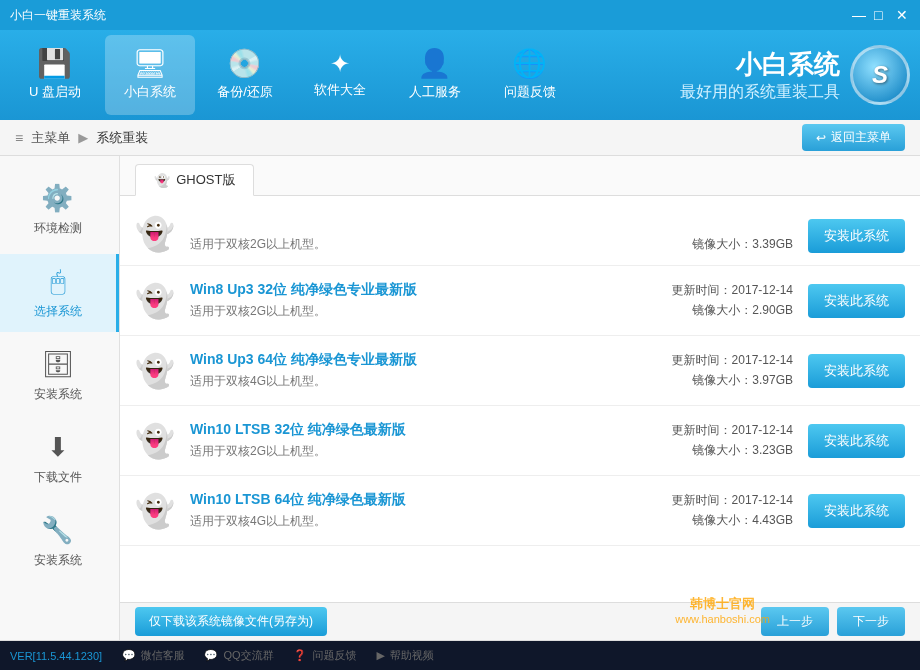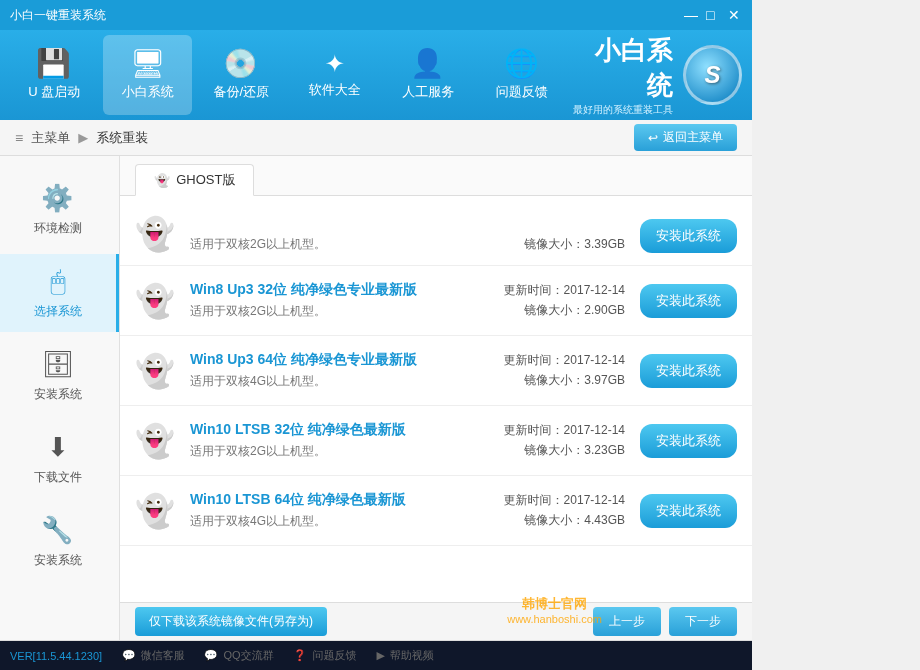--- a/index.html
+++ b/index.html
@@ -48,21 +48,21 @@
     
     .brand {
       margin-left: auto;
       display: flex;
       align-items: center;
       gap: 10px;
       color: white;
     }
     .brand-text { text-align: right; }
     .brand-name { font-size: 26px; font-weight: bold; color: white; }
-    .brand-slogan { font-size: 10px; color: #d0f0ff; }
+    .brand-slogan { font-size: 16px; color: #d0f0ff; }
     .brand-logo {
       width: 60px; height: 60px;
       border-radius: 50%;
       background: radial-gradient(circle at 40% 35%, #90e0ff, #0077bb);
       display: flex; align-items: center; justify-content: center;
       font-size: 22px; color: white; font-weight: bold;
       border: 3px solid rgba(255,255,255,0.5);
     }
 
     
@@ -183,21 +183,21 @@
     .system-info { flex: 1; }
     .system-name { color: #1a96d4; font-size: 14px; font-weight: bold; margin-bottom: 4px; cursor: pointer; }
     .system-desc { color: #777; font-size: 12px; }
     .system-meta { text-align: right; flex-shrink: 0; min-width: 140px; }
     .meta-update { color: #555; font-size: 12px; margin-bottom: 3px; }
     .meta-size { color: #555; font-size: 12px; }
     .install-btn {
       background: linear-gradient(180deg, #4dc8f0, #1a9cd8);
       color: white;
       border: none;
-      border-radius: 12px;
+      border-radius: 4px;
       padding: 8px 16px;
       font-size: 13px;
       cursor: pointer;
       flex-shrink: 0;
       min-width: 90px;
     }
 
     
     .system-list::-webkit-scrollbar { width: 8px; }
     .system-list::-webkit-scrollbar-track { background: #f0f0f0; }
@@ -257,21 +257,21 @@
       font-size: 12px;
       pointer-events: none;
       text-align: center;
     }
     .watermark-line1 { font-size: 13px; font-weight: bold; }
     .watermark-line2 { font-size: 11px; }
   </style>
 </head>
 <body>
 
-<div style="position:relative; width:752px; height:670px; overflow:hidden;">
+<div style="position:relative; width:920px; height:670px; overflow:hidden;">
 
   <div class="title-bar">
     <span>小白一键重装系统</span>
     <div class="title-bar-controls">
       <span class="title-btn">—</span>
       <span class="title-btn">□</span>
       <span class="title-btn">✕</span>
     </div>
   </div>
 

